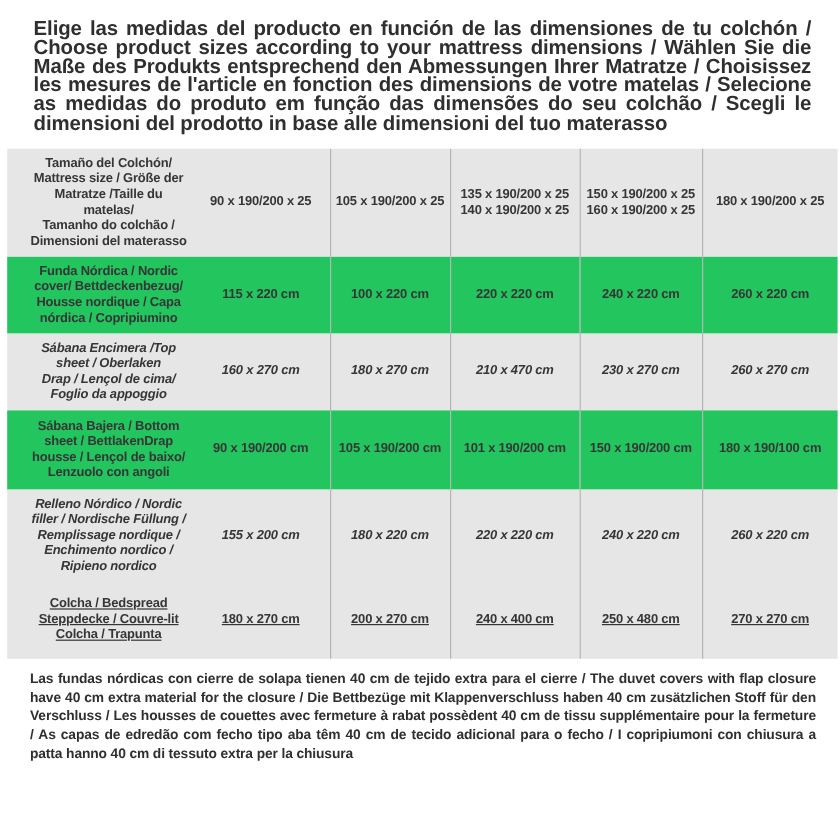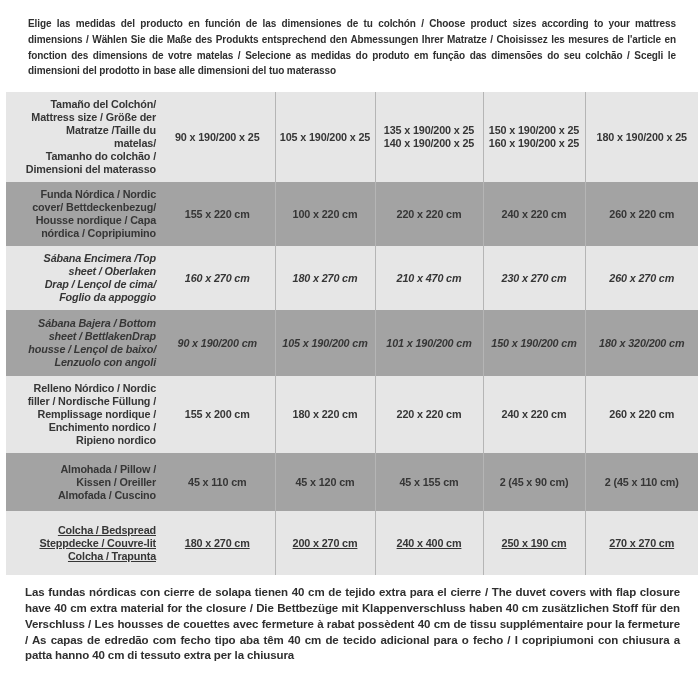--- a/index.html
+++ b/index.html
@@ -14,67 +14,67 @@
   }
   .page {
     width: 700px;
     height: 700px;
     background: #ffffff;
     box-sizing: border-box;
     padding-top: 16px;
   }
   .intro {
     margin: 0 24px 0 28px;
-    font-size: 10px;
+    font-size: 17px;
     line-height: 15.8px;
     font-weight: bold;
     text-align: justify;
     color: #2f2f2f;
     letter-spacing: -0.1px;
   }
   table.sizes {
     margin: 13px 2px 0 6px;
     width: 692px;
     border-collapse: collapse;
     table-layout: fixed;
   }
   col.c-label { width: 154px; }
   col.c2 { width: 115px; }
   col.c3 { width: 100px; }
   col.c4 { width: 108px; }
   col.c5 { width: 102px; }
   col.c6 { width: 113px; }
   tr.shade { background: #e6e6e6; }
-  tr.light { background: #a3a3a3; }
+  tr.light { background: #22c55e; }
   td {
     vertical-align: middle;
     font-weight: bold;
     font-size: 10.8px;
     line-height: 13px;
     letter-spacing: -0.15px;
     color: #363636;
     padding: 6px 2px;
     white-space: pre-line;
   }
   td.label {
-    text-align: right;
+    text-align: center;
     padding-left: 19px;
     padding-right: 4px;
   }
   td.cell {
     text-align: center;
   }
   td.cell + td.cell {
     border-left: 1px solid #b5b5b5;
   }
   tr.r1 td { height: 58px; }
   tr.r2 td { height: 50px; }
   tr.r3 td { height: 50px; font-style: italic; }
-  tr.r4 td { height: 54px; font-style: italic; }
-  tr.r5 td { height: 64px; }
+  tr.r4 td { height: 54px; }
+  tr.r5 td { height: 64px; font-style: italic; }
   tr.r6 td { height: 46px; }
   tr.r7 td { height: 52px; text-decoration: underline; }
   tr.r8 td { height: 50px; }
   .footnote {
     margin: 10px 20px 0 25px;
     font-size: 11.5px;
     line-height: 15.8px;
     font-weight: bold;
     text-align: justify;
     color: #2f2f2f;
@@ -110,21 +110,21 @@
 140 x 190/200 x 25</td>
         <td class="cell">150 x 190/200 x 25
 160 x 190/200 x 25</td>
         <td class="cell">180 x 190/200 x 25</td>
       </tr>
       <tr class="r2 light">
         <td class="label">Funda Nórdica /  Nordic
 cover/ Bettdeckenbezug/
 Housse nordique / Capa
 nórdica / Copripiumino</td>
-        <td class="cell">155 x 220 cm</td>
+        <td class="cell">115 x 220 cm</td>
         <td class="cell">100 x 220 cm</td>
         <td class="cell">220 x 220 cm</td>
         <td class="cell">240 x 220 cm</td>
         <td class="cell">260 x 220 cm</td>
       </tr>
       <tr class="r3 shade">
         <td class="label">Sábana Encimera /Top
 sheet / Oberlaken
 Drap / Lençol de cima/
 Foglio da appoggio</td>
@@ -136,52 +136,42 @@
       </tr>
       <tr class="r4 light">
         <td class="label">Sábana Bajera / Bottom
 sheet / BettlakenDrap
 housse / Lençol de baixo/
 Lenzuolo con angoli</td>
         <td class="cell">90 x 190/200 cm</td>
         <td class="cell">105 x 190/200 cm</td>
         <td class="cell">101 x 190/200 cm</td>
         <td class="cell">150 x 190/200 cm</td>
-        <td class="cell">180 x 320/200 cm</td>
+        <td class="cell">180 x 190/100 cm</td>
       </tr>
       <tr class="r5 shade">
         <td class="label">Relleno Nórdico / Nordic
 filler / Nordische Füllung /
 Remplissage nordique /
 Enchimento nordico /
 Ripieno nordico</td>
         <td class="cell">155 x 200 cm</td>
         <td class="cell">180 x 220 cm</td>
         <td class="cell">220 x 220 cm</td>
         <td class="cell">240 x 220 cm</td>
         <td class="cell">260 x 220 cm</td>
       </tr>
-      <tr class="r6 light">
-        <td class="label">Almohada  / Pillow /
-Kissen / Oreiller
-Almofada / Cuscino</td>
-        <td class="cell">45 x 110 cm</td>
-        <td class="cell">45 x 120 cm</td>
-        <td class="cell">45 x 155 cm</td>
-        <td class="cell">2 (45 x 90 cm)</td>
-        <td class="cell">2 (45 x 110 cm)</td>
-      </tr>
       <tr class="r7 shade">
         <td class="label">Colcha / Bedspread
 Steppdecke / Couvre-lit
 Colcha / Trapunta</td>
         <td class="cell">180 x 270 cm</td>
         <td class="cell">200 x 270 cm</td>
         <td class="cell">240 x 400 cm</td>
-        <td class="cell">250 x 190 cm</td>
+        <td class="cell">250 x 480 cm</td>
         <td class="cell">270 x 270 cm</td>
       </tr>
     </tbody>
   </table>
 
   <p class="footnote">Las fundas nórdicas con cierre de solapa tienen 40 cm de tejido extra para el cierre  / The duvet covers with flap closure have 40 cm extra material for the closure / Die Bettbezüge mit Klappenverschluss haben 40 cm zusätzlichen Stoff für den Verschluss / Les housses de couettes avec fermeture à rabat possèdent 40 cm de tissu supplémentaire pour la fermeture / As capas de edredão com fecho tipo aba têm 40 cm de tecido adicional para o fecho / I copripiumoni con chiusura a patta hanno 40 cm di tessuto extra per la chiusura</p>
 
 </div>
 
 </body></html>

